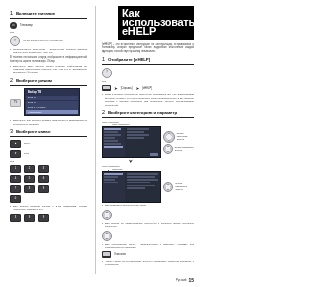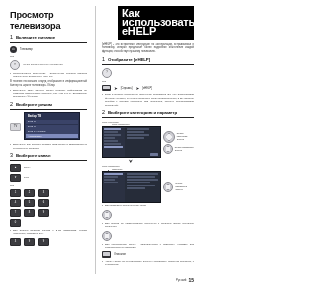--- a/index.html
+++ b/index.html
@@ -144,21 +144,20 @@
 </style>
 </head>
 <body>
 
 <div class="spread">
 
   <div class="gutter"></div>
 
   <div class="page page-left">
 
-    <h1 class="title-left">Просмотр телевизора</h1>
 
     <div class="step">
       <div class="step-head">
         <span class="step-num">1</span>
         <span class="step-title">Включите питание</span>
       </div>
       <div class="keyrow">
         <span class="key-power">⏻</span>
         <span class="sep-text">Телевизор</span>
       </div>

